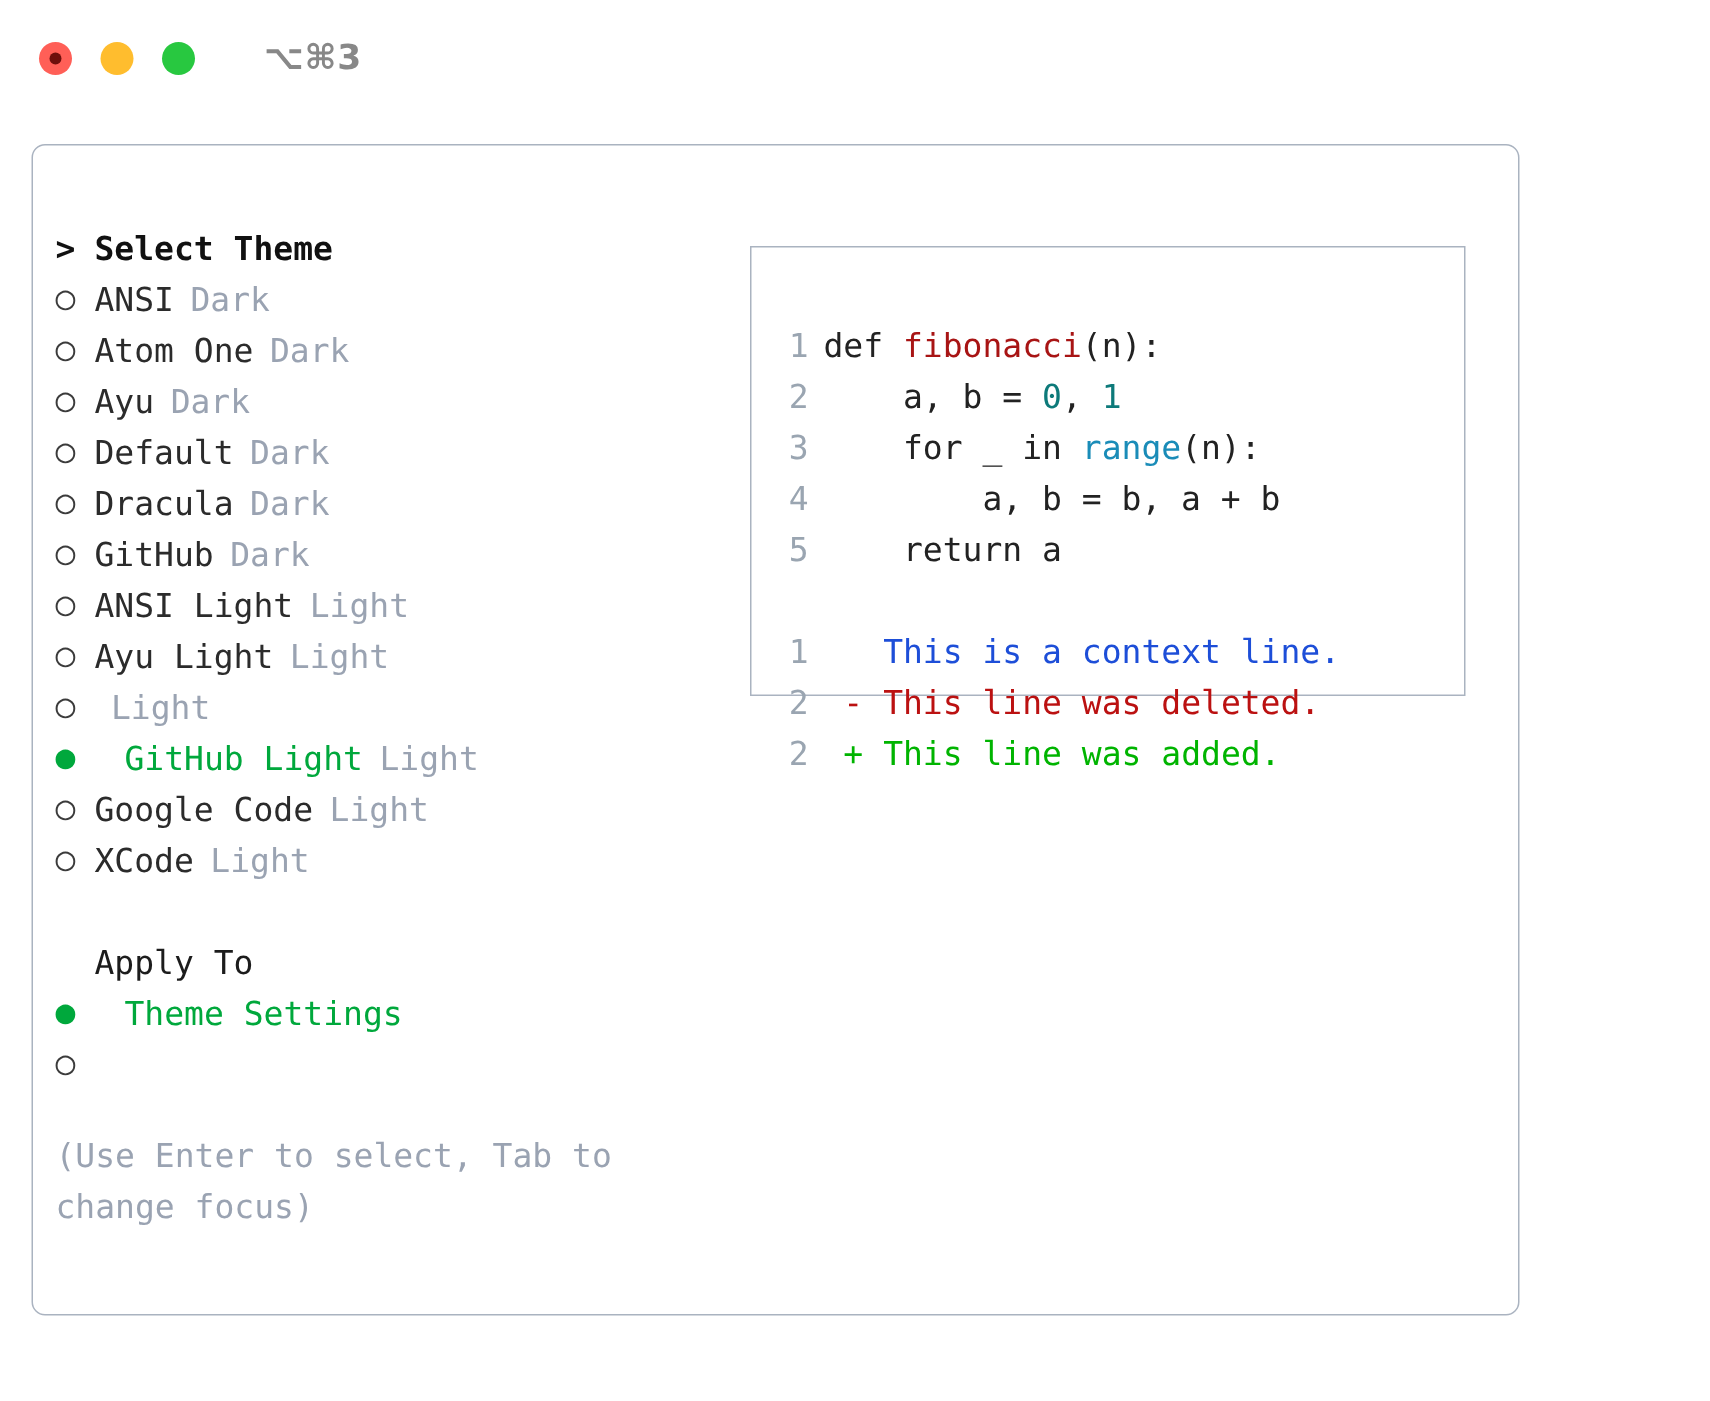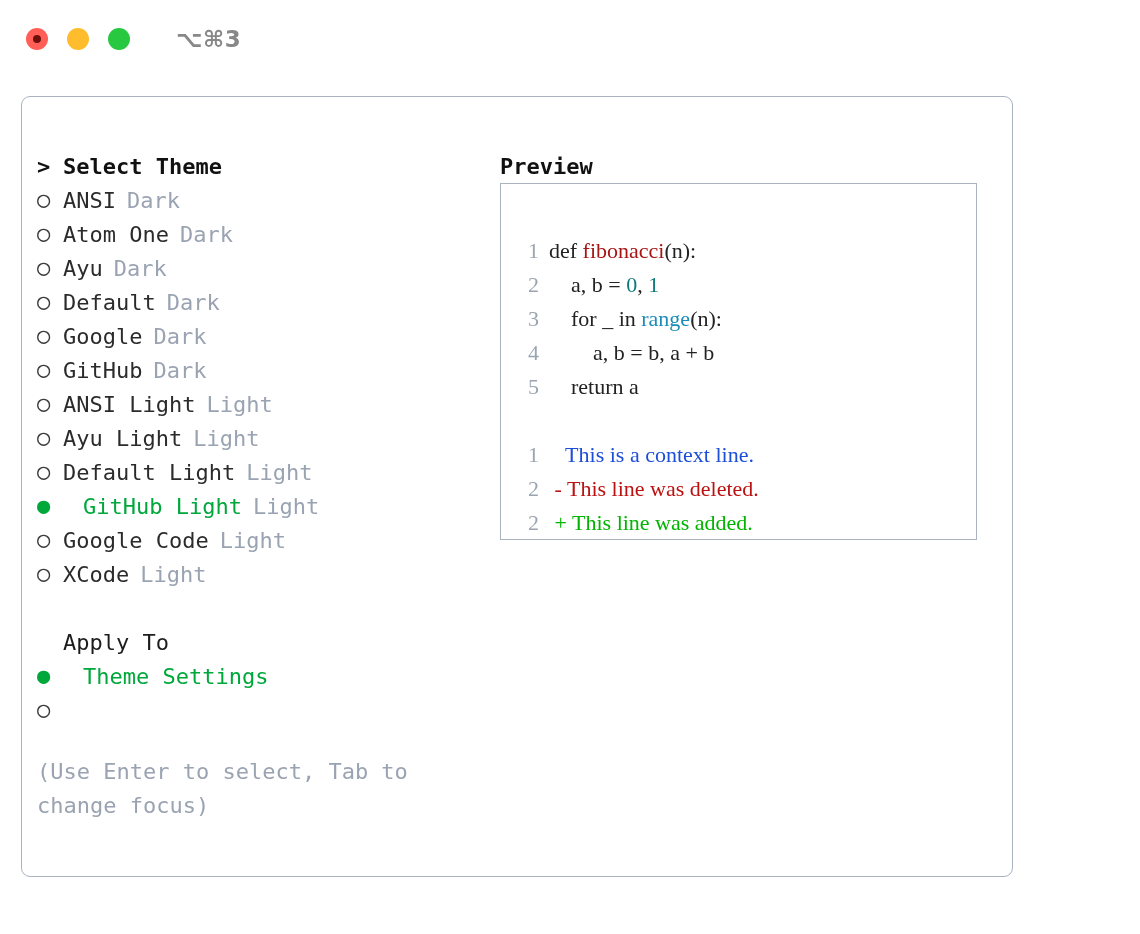--- a/index.html
+++ b/index.html
@@ -150,27 +150,27 @@
   }
   .preview-title {
     font-size: 22px;
     font-weight: bold;
     color: #111111;
     height: 34px;
     display: flex;
     align-items: center;
   }
   .preview-box {
+    margin-top: 15px;
     width: 477px;
-    height: 357px;
+    height: 300px;
     border: 1.6px solid #aab3c0;
     box-sizing: border-box;
     background: #ffffff;
     position: relative;
-    font-family: Liberation Serif, serif;
   }
   .code {
     position: absolute;
     left: 12px;
     top: 50px;
     font-size: 22px;
     line-height: 34px;
     white-space: pre;
   }
   .cline { display: block; height: 34px; }
@@ -211,25 +211,25 @@
 
         <div class="row heading">
           <span class="caret">&gt;</span><span>Select Theme</span>
         </div>
 
         <div id="theme-rows">
             <div class="row"><span class="bullet">○</span><span class="label">ANSI</span><span class="variant">Dark</span></div>
             <div class="row"><span class="bullet">○</span><span class="label">Atom One</span><span class="variant">Dark</span></div>
             <div class="row"><span class="bullet">○</span><span class="label">Ayu</span><span class="variant">Dark</span></div>
             <div class="row"><span class="bullet">○</span><span class="label">Default</span><span class="variant">Dark</span></div>
-            <div class="row"><span class="bullet">○</span><span class="label">Google</span><span class="variant">Dark</span></div>
+            <div class="row"><span class="bullet">○</span><span class="label">Dracula</span><span class="variant">Dark</span></div>
             <div class="row"><span class="bullet">○</span><span class="label">GitHub</span><span class="variant">Dark</span></div>
             <div class="row"><span class="bullet">○</span><span class="label">ANSI Light</span><span class="variant">Light</span></div>
             <div class="row"><span class="bullet">○</span><span class="label">Ayu Light</span><span class="variant">Light</span></div>
-            <div class="row"><span class="bullet">○</span><span class="label">Default Light</span><span class="variant">Light</span></div>
+            <div class="row"><span class="bullet">○</span><span class="variant">Light</span></div>
             <div class="row"><span class="bullet sel">●</span><span class="label sel">GitHub Light</span><span class="variant">Light</span></div>
             <div class="row"><span class="bullet">○</span><span class="label">Google Code</span><span class="variant">Light</span></div>
             <div class="row"><span class="bullet">○</span><span class="label">XCode</span><span class="variant">Light</span></div>
           </div>
 
         <div class="gap"></div>
 
         <div class="row">
           <span class="bullet spacer">○</span><span class="section-title">Apply To</span>
         </div>
@@ -238,21 +238,20 @@
             <div class="row"><span class="bullet sel">●</span><span class="label sel">Theme Settings</span></div>
             <div class="row"><span class="bullet">○</span></div>
           </div>
 
         <div class="gap-half"></div>
 
         <div class="hint">(Use Enter to select, Tab to change focus)</div>
       </div>
 
       <div class="right-col">
-        <div class="preview-title">Preview</div>
 
         <div class="preview-box">
           <div class="code" id="code-block"><span class="cline"><span class="ln">1</span><span class="tok-plain">def </span><span class="tok-fn">fibonacci</span><span class="tok-plain">(n):</span></span><span class="cline"><span class="ln">2</span><span class="tok-plain">    a, b = </span><span class="tok-num">0</span><span class="tok-plain">, </span><span class="tok-num">1</span></span><span class="cline"><span class="ln">3</span><span class="tok-plain">    for _ in </span><span class="tok-builtin">range</span><span class="tok-plain">(n):</span></span><span class="cline"><span class="ln">4</span><span class="tok-plain">        a, b = b, a + b</span></span><span class="cline"><span class="ln">5</span><span class="tok-plain">    return a</span></span><span class="blank-line"></span><span class="cline"><span class="ln">1</span><span class="diff-ctx">   </span><span class="diff-ctx">This is a context line.</span></span><span class="cline"><span class="ln">2</span><span class="diff-del"> - </span><span class="diff-del">This line was deleted.</span></span><span class="cline"><span class="ln">2</span><span class="diff-add"> + </span><span class="diff-add">This line was added.</span></span></div>
         </div>
       </div>
 
     </div>
   </div>
 </div>
 

